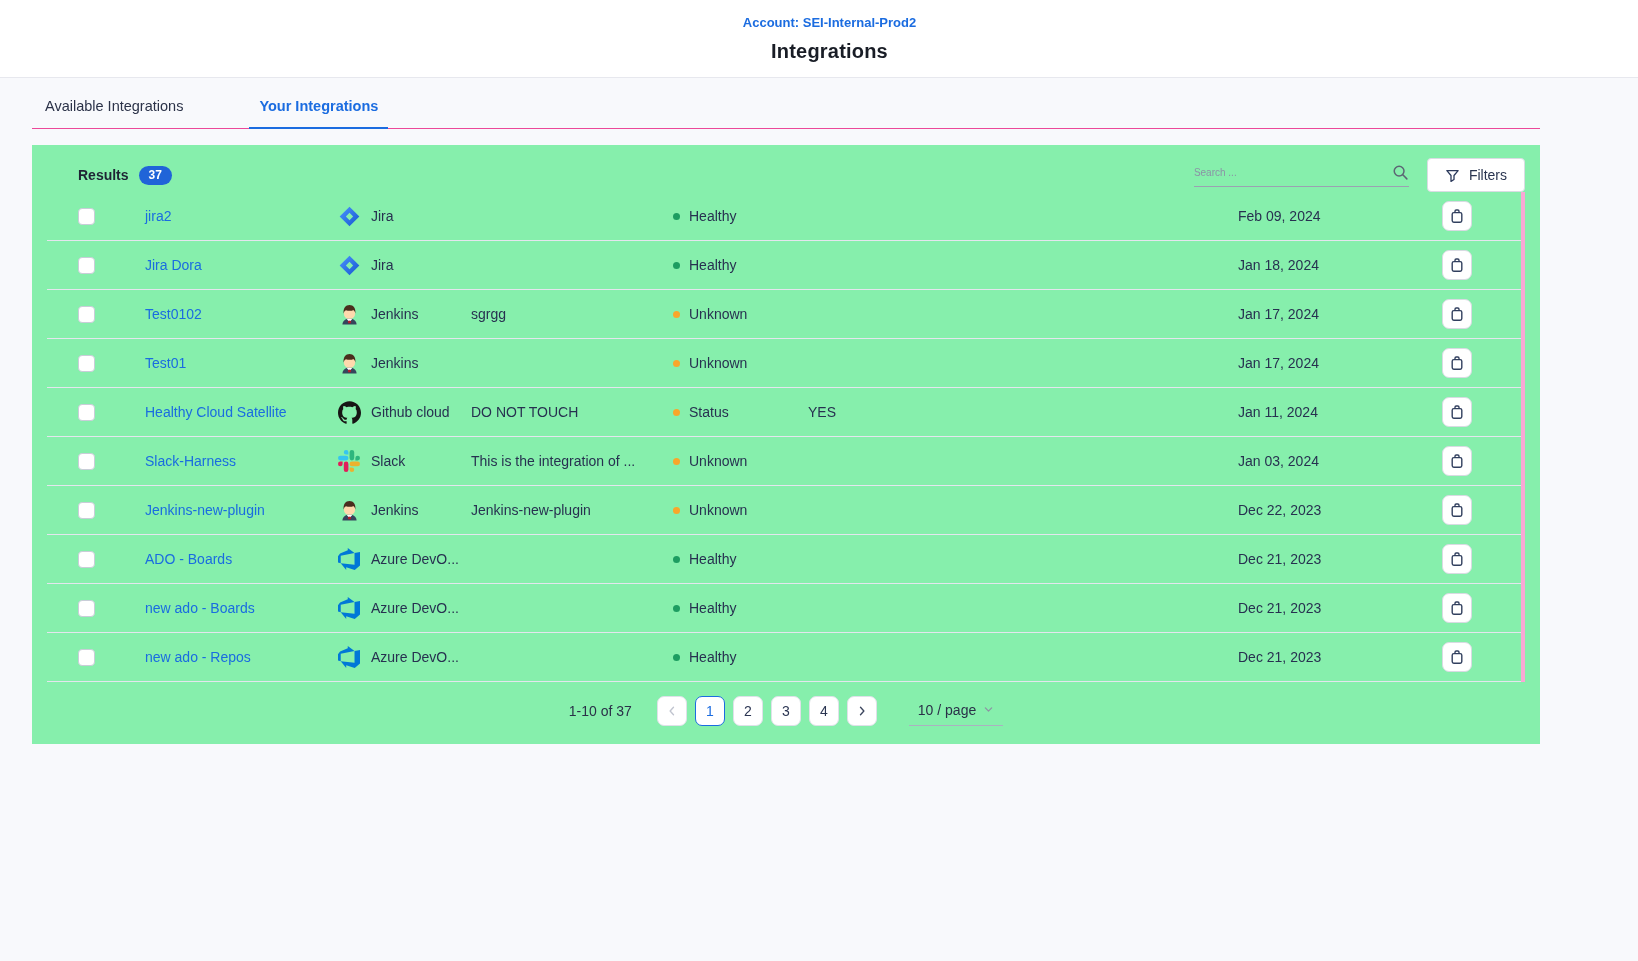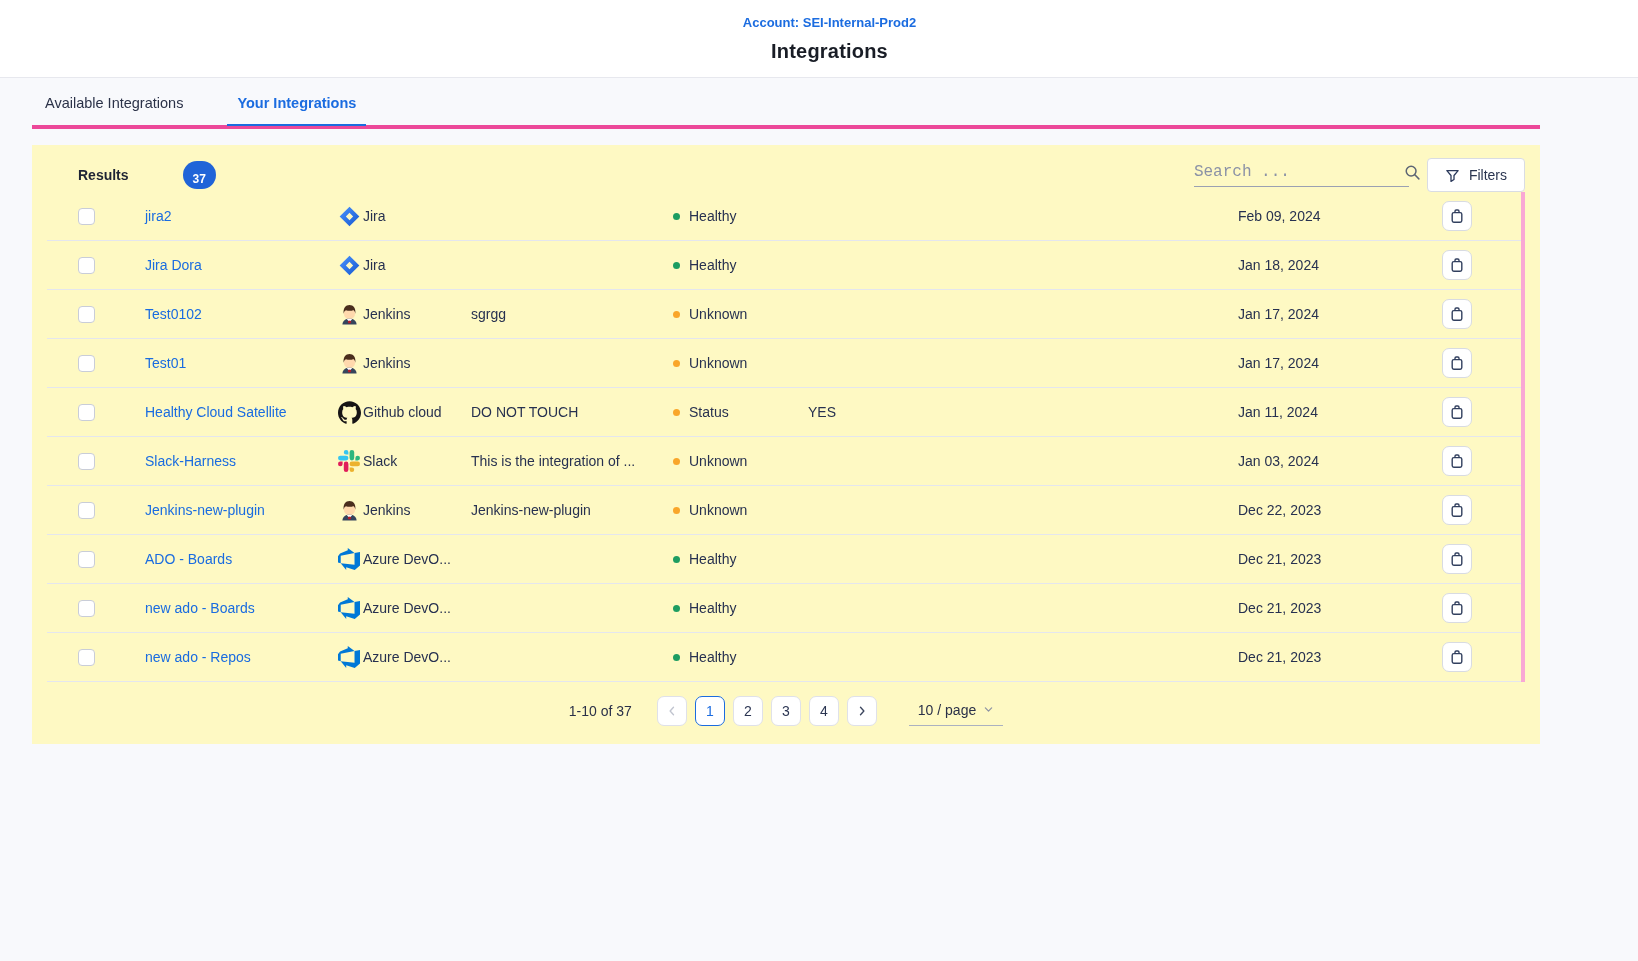--- a/index.html
+++ b/index.html
@@ -14,52 +14,52 @@
   .page-header {
     background:#fff; height:78px; padding:13px 0 0 21px;
     border-bottom:1px solid #e7e8ee;
     text-align:center;
   }
   .account-link { color:var(--accent); font-size:13px; font-weight:600; text-decoration:none; display:inline-block; cursor:pointer; }
   .page-title { font-size:20px; font-weight:700; color:#191d26; margin-top:9px; letter-spacing:.2px; }
   
   .tabbar {
     margin-left:32px; width:1508px; height:51px;
-    display:flex; align-items:flex-end; gap:34px; padding-left:3px;
-    border-bottom:4px solid #ec4899;
+    display:flex; align-items:flex-end; gap:56px; padding-left:3px;
+    border-bottom:1px solid #ec4899;
   }
   .tab {
     font-size:14.5px; font-weight:500; color:#2b3248;
     padding:0 10px 14px; cursor:pointer; position:relative;
   }
   .tab.active { color:var(--accent); font-weight:600; }
   .tab.active::after {
     content:""; position:absolute; left:0; right:0; bottom:-1px; height:2px; background:var(--accent);
   }
   
   .card {
-    margin:16px 0 0 32px; width:1508px; background:#fef9c3;
+    margin:16px 0 0 32px; width:1508px; background:#86efac;
     padding:13px 15px 18px;
   }
   
   .toolbar { height:34px; display:flex; align-items:center; justify-content:space-between; }
   .results { display:flex; align-items:center; gap:10px; padding-left:31px; }
   .results-label { font-size:14px; font-weight:700; color:#1e2434; }
   .results-badge {
     background:#2064d8; color:#fff; font-size:12px; font-weight:600;
-    padding:12px 10px 4px; border-radius:999px; line-height:1;margin-left:44px;
+    padding:3px 10px 4px; border-radius:999px; line-height:1;
   }
   .toolbar-right { display:flex; align-items:center; gap:18px; }
   .search {
     display:flex; align-items:center; width:215px;
     border-bottom:1px solid #9ba1b2; padding-bottom:5px;
   }
   .search input {
-    border:none; outline:none; flex:1; font-size:16px; background:transparent;
-    font-family:Liberation Mono, monospace; color:#273150;
+    border:none; outline:none; flex:1; font-size:10px; background:transparent;
+    font-family:Liberation Sans, sans-serif; color:#273150;
   }
   .search input::placeholder { color:#8b92a6; }
   .filters-btn {
     display:flex; align-items:center; gap:9px; height:34px; padding:0 17px;
     background:#fff; border:1px solid #d9dce3; border-radius:4px;
     font-size:14px; font-weight:500; color:#2a3550; cursor:pointer; font-family:inherit;
   }
   
   .row-grid {
     display:grid;
@@ -72,21 +72,21 @@
     font-size:13.5px; font-weight:700; color:#20242f;
   }
   .tbody { border-right:4px solid #f9a8d4; }
   .trow { height:49px; border-bottom:1px solid #e4e6ee; font-size:14px; color:#273150; }
   .col-check { padding-left:31px; display:flex; align-items:center; }
   .checkbox {
     width:17px; height:17px; border:1.5px solid #c9cdd8; border-radius:4px;
     background:#fff; display:inline-block; cursor:pointer;
   }
   .name-link { color:var(--link); font-weight:500; text-decoration:none; cursor:pointer; }
-  .col-app { display:flex; align-items:center; gap:2px; }
+  .col-app { display:flex; align-items:center; gap:10px; }
   .app-icon { width:24px; height:24px; display:flex; align-items:center; justify-content:center; flex:none; }
   .col-status { display:flex; align-items:center; gap:9px; }
   .dot { width:7px; height:7px; border-radius:50%; flex:none; }
   .dot.healthy { background:var(--green); }
   .dot.unknown, .dot.warning { background:var(--orange); }
   .trash-btn {
     width:30px; height:30px; border:1px solid #d8dbe2; border-radius:7px;
     background:#fff; display:flex; align-items:center; justify-content:center;
     cursor:pointer; margin-left:5px;
   }

